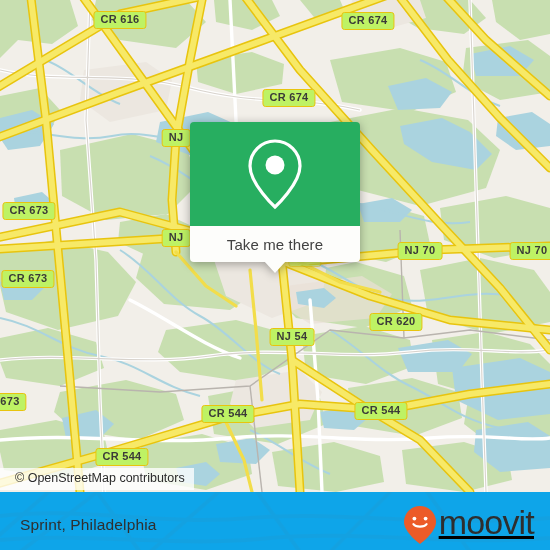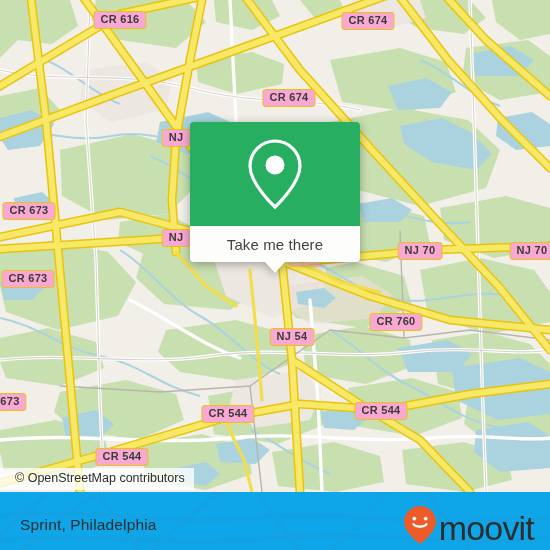--- a/index.html
+++ b/index.html
@@ -17,21 +17,21 @@
     position: absolute; left: 0; top: 0;
     width: 550px; height: 492px;
     background: #f2efe9;
     overflow: hidden;
   }
   .map svg { display: block; }
 
   
   .shield {
     position: absolute;
-    background: #f9a8d4;
+    background: #bef264;
     border: 1.5px solid #e8c40e;
     border-radius: 3px;
     color: #3b3b38;
     font-size: 11px;
     font-weight: bold;
     letter-spacing: .3px;
     padding: 2px 6px 3px 6px;
     white-space: nowrap;
     line-height: 11px;
     transform: translate(-50%, -50%);
@@ -109,21 +109,21 @@
     font-size: 15.5px;
     color: #2f2f2f;
     letter-spacing: .15px;
     white-space: nowrap;
     font-family: "Liberation Sans", sans-serif;
   }
   .brand {
     position: absolute;
     right: 16px; top: 50%;
     transform: translateY(-50%);
-    display: flex; align-items: flex-end; gap: 2px;
+    display: flex; align-items: flex-start; gap: 2px; text-decoration: underline;
   }
   .brand-word {
     font-size: 34px;
     line-height: 34px;
     color: #2e2e2e;
     letter-spacing: -0.8px;
     font-family: "Liberation Sans", sans-serif;
   }
 </style>
 </head>
@@ -286,21 +286,21 @@
 
     <div class="shield" style="left:120px; top:20px;">CR 616</div>
     <div class="shield" style="left:368px; top:21px;">CR 674</div>
     <div class="shield" style="left:289px; top:98px;">CR 674</div>
     <div class="shield" style="left:176px; top:138px;">NJ</div>
     <div class="shield" style="left:29px; top:211px;">CR 673</div>
     <div class="shield" style="left:176px; top:238px;">NJ</div>
     <div class="shield" style="left:420px; top:251px;">NJ 70</div>
     <div class="shield" style="left:532px; top:251px;">NJ 70</div>
     <div class="shield" style="left:28px; top:279px;">CR 673</div>
-    <div class="shield" style="left:396px; top:322px;">CR 760</div>
+    <div class="shield" style="left:396px; top:322px;">CR 620</div>
     <div class="shield" style="left:292px; top:337px;">NJ 54</div>
     <div class="shield" style="left:10px; top:402px;">673</div>
     <div class="shield" style="left:228px; top:414px;">CR 544</div>
     <div class="shield" style="left:381px; top:411px;">CR 544</div>
     <div class="shield" style="left:122px; top:457px;">CR 544</div>
 
     <div class="shield dim" style="left:305px; top:258px; opacity:.55;">607</div>
 
     <div class="callout">
       <div class="callout-top">

